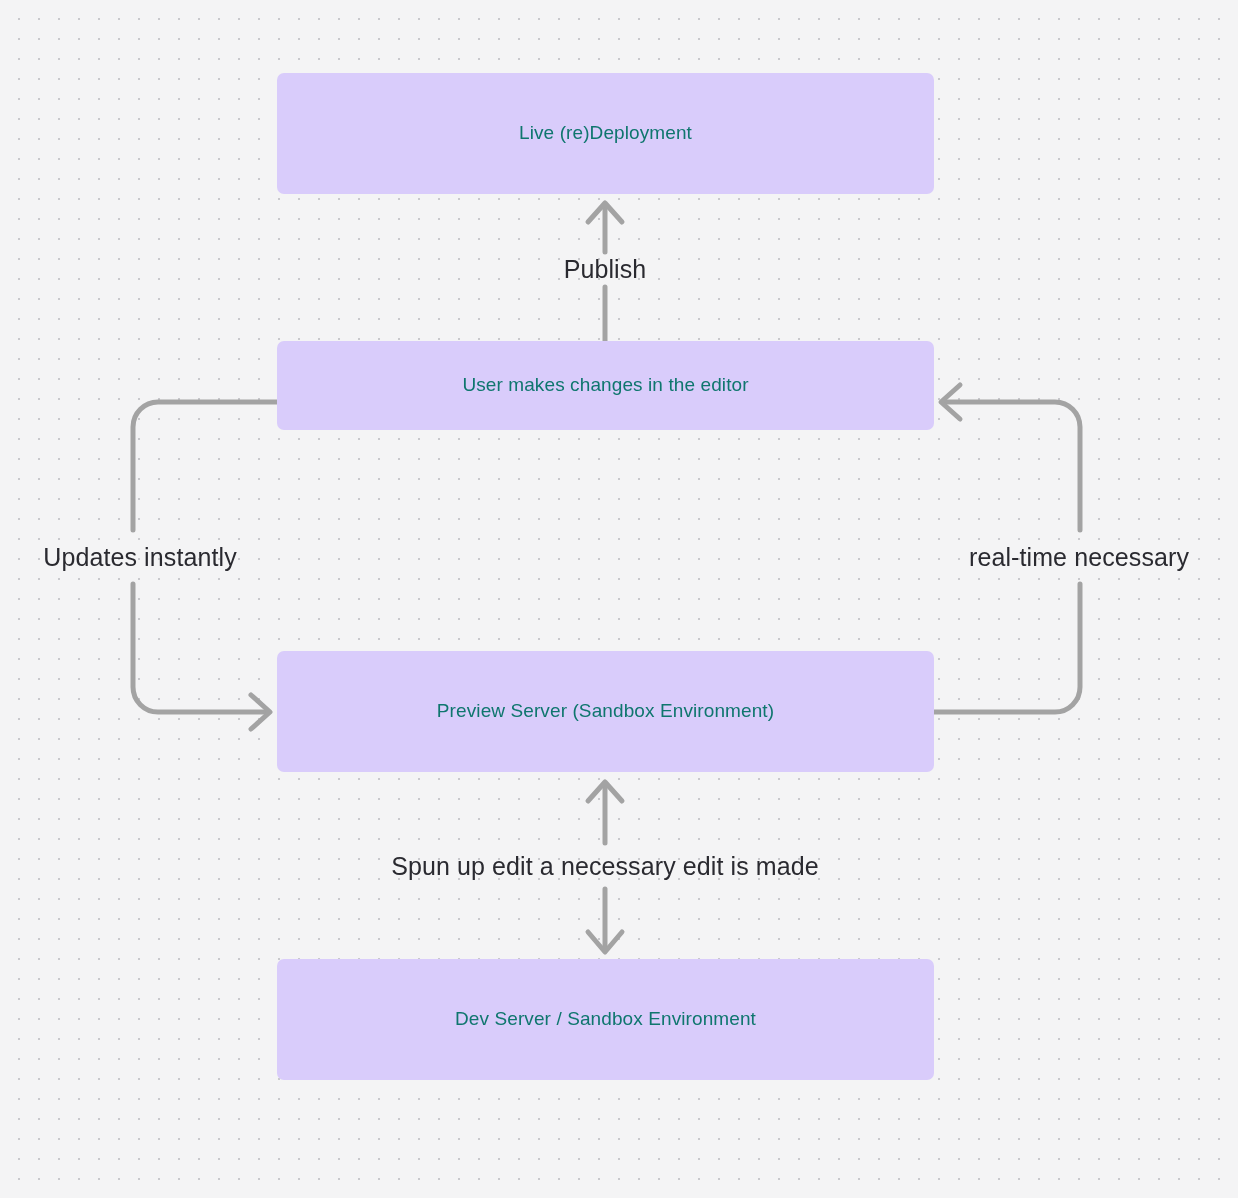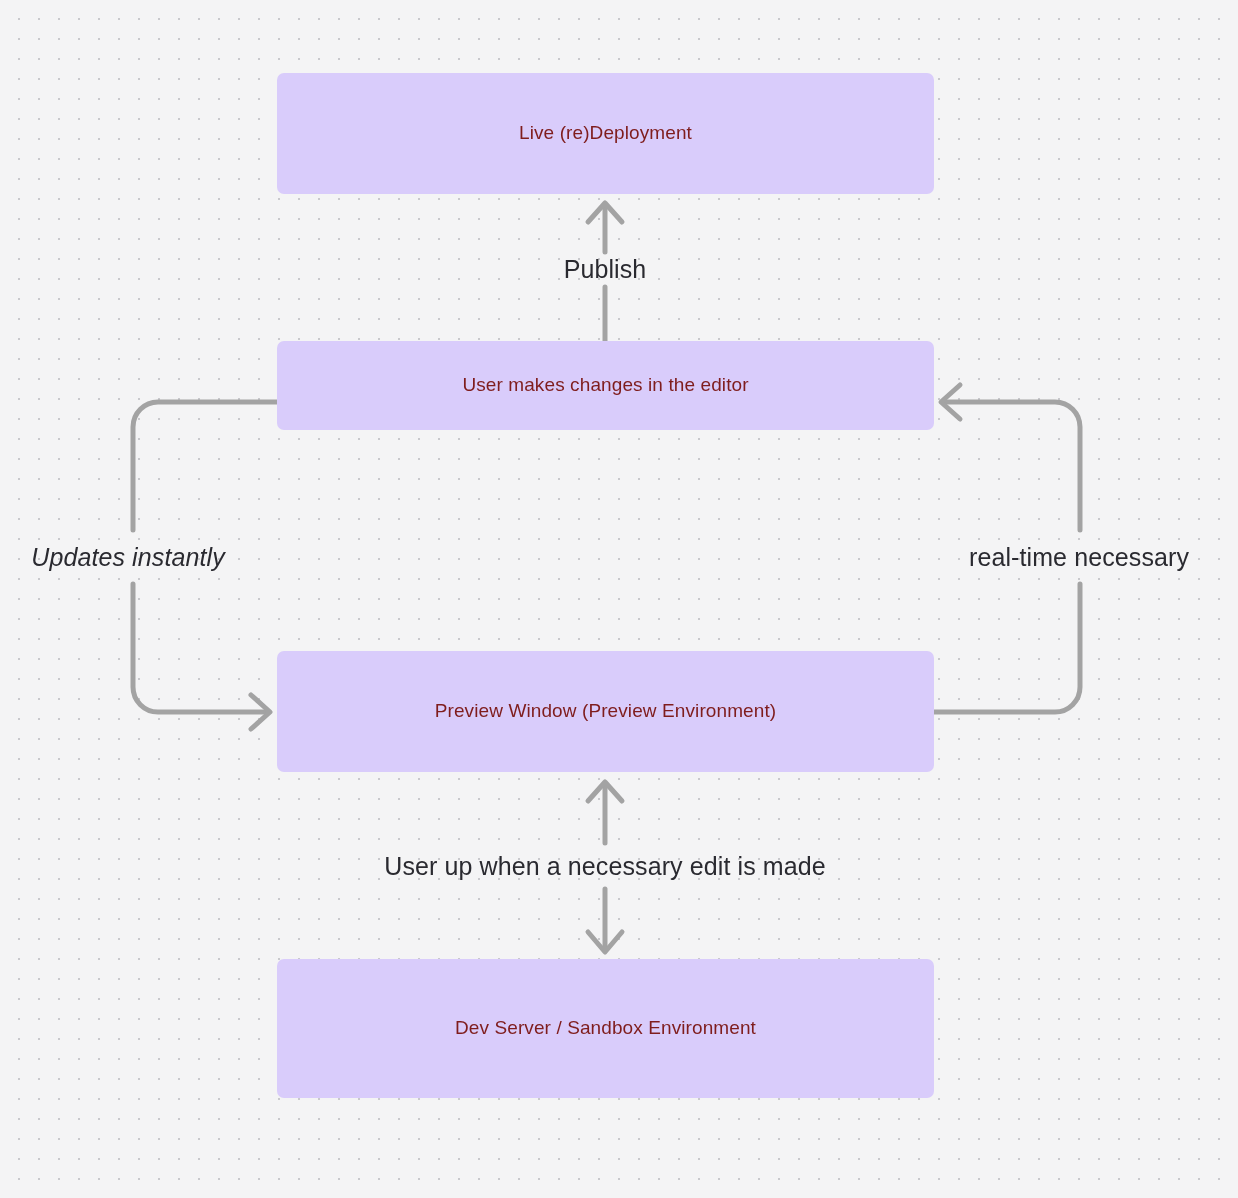--- a/index.html
+++ b/index.html
@@ -39,21 +39,21 @@
 
   
   .node {
     position: absolute;
     box-sizing: border-box;
     display: flex;
     align-items: center;
     justify-content: center;
     border-radius: 7px;
     background: #d9ccfb;
-    color: #7f1d1d;
+    color: #0f766e;
     font-size: 19px;
     letter-spacing: 0.1px;
     line-height: 1.2;
     text-align: center;
     padding: 0 20px;
   }
 
   .node-label {
     display: block;
     white-space: nowrap;
@@ -120,28 +120,28 @@
 
   <div class="node" style="left:277px; top:73px; width:657px; height:121px;">
     <span class="node-label">Live (re)Deployment</span>
   </div>
 
   <div class="node" style="left:277px; top:341px; width:657px; height:89px;">
     <span class="node-label">User makes changes in the editor</span>
   </div>
 
   <div class="node" style="left:277px; top:651px; width:657px; height:121px;">
-    <span class="node-label">Preview Window (Preview Environment)</span>
+    <span class="node-label">Preview Server (Sandbox Environment)</span>
   </div>
 
-  <div class="node" style="left:277px; top:959px; width:657px; height:139px;">
+  <div class="node" style="left:277px; top:959px; width:657px; height:121px;">
     <span class="node-label">Dev Server / Sandbox Environment</span>
   </div>
 
   <div class="edge-label" style="left:605px; top:269px;">Publish</div>
 
-  <div class="edge-label" style="left:128px; top:557px;font-style:italic;">Updates instantly</div>
+  <div class="edge-label" style="left:140px; top:557px;">Updates instantly</div>
 
   <div class="edge-label" style="left:1079px; top:557px;">real-time necessary</div>
 
-  <div class="edge-label" style="left:605px; top:866px;">User up when a necessary edit is made</div>
+  <div class="edge-label" style="left:605px; top:866px;">Spun up edit a necessary edit is made</div>
 
 </div>
 
 </body></html>

